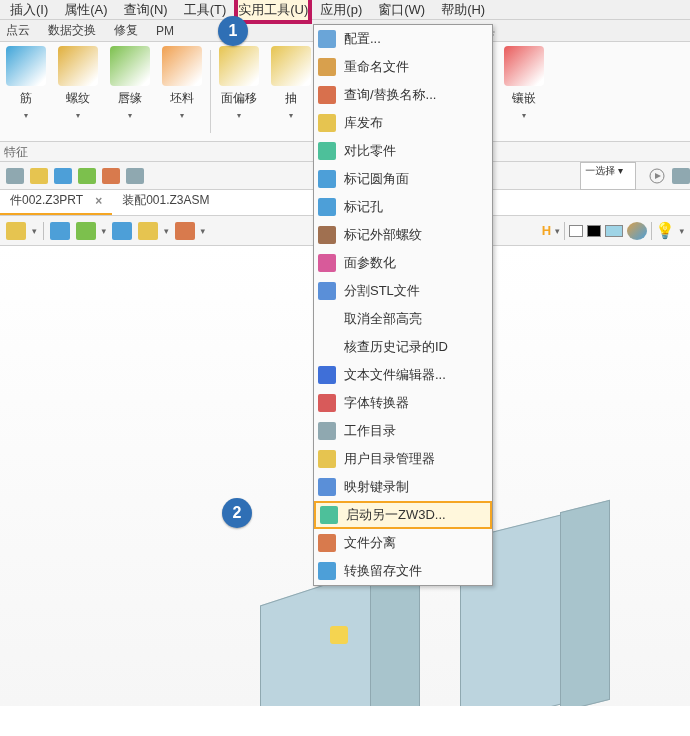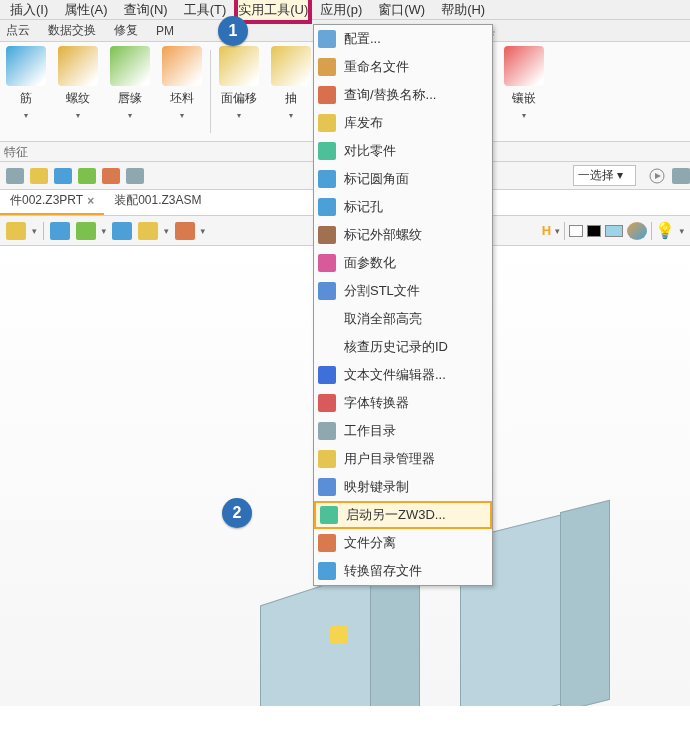--- a/index.html
+++ b/index.html
@@ -16,25 +16,25 @@
   .ribbon .tool { display: flex; flex-direction: column; align-items: center; justify-content: flex-start; padding: 4px 6px 2px; gap: 4px; }
   .ribbon .tool .bigicon { width: 40px; height: 40px; border-radius: 4px; }
   .ribbon .tool .label { font-size: 12px; color: #333; white-space: nowrap; }
   .ribbon .tool .dd { font-size: 8px; color: #666; }
   .ribbon .sep { width: 1px; background: #d0d0d0; margin: 8px 2px; }
 
   .subbar { height: 20px; background: #f5f5f5; border-bottom: 1px solid #d0d0d0; font-size: 12px; color: #666; padding: 2px 4px; }
 
   .toolstrip { height: 28px; background: #f5f5f5; border-bottom: 1px solid #d0d0d0; display: flex; align-items: center; gap: 6px; padding-left: 6px; }
   .toolstrip .tinyicon { width: 18px; height: 16px; border-radius: 2px; }
-  .toolstrip .select { margin-left: auto; margin-right: 6px; font-size: 12px; background: #fff; border: 1px solid #c0c0c0; padding: 1px 12px 1px 4px; position: relative; }
+  .toolstrip .select { margin-left: auto; margin-right: 6px; font-size: 10px; background: #fff; border: 1px solid #c0c0c0; padding: 1px 12px 11px 4px; position: relative; }
   .toolstrip .play { width: 18px; height: 16px; }
 
   .filetabs { height: 26px; background: #fff; border-bottom: 1px solid #d0d0d0; display: flex; align-items: flex-end; }
-  .filetabs .tab { padding: 4px 10px; font-size: 12px; color: #444; border-bottom: 2px solid transparent; display: flex; align-items: center; gap: 4px; }
+  .filetabs .tab { padding: 4px 10px; font-size: 12px; color: #444; border-bottom: 2px solid transparent; display: flex; align-items: center; gap: 12px; }
   .filetabs .tab.active { border-bottom: 2px solid #f5a623; }
   .filetabs .tab .close { color: #888; font-weight: bold; cursor: pointer; }
 
   .secondstrip { height: 30px; background: #f5f5f5; border-bottom: 1px solid #d0d0d0; display: flex; align-items: center; gap: 6px; padding-left: 6px; }
   .secondstrip .cube { width: 20px; height: 18px; border-radius: 2px; }
   .secondstrip .sep2 { width: 1px; height: 18px; background: #c0c0c0; }
   .secondstrip .swatch { width: 14px; height: 12px; border: 1px solid #888; }
   .secondstrip .right { margin-left: auto; display: flex; gap: 4px; align-items: center; padding-right: 6px; }
 
   .canvas { position: relative; height: 460px; background: linear-gradient(#ffffff, #f6f6f6); overflow: hidden; }

